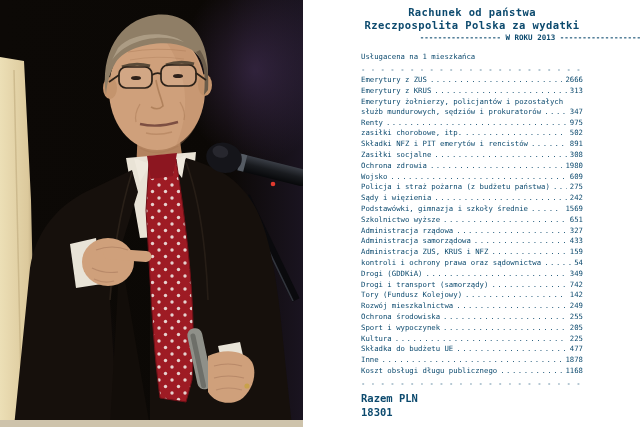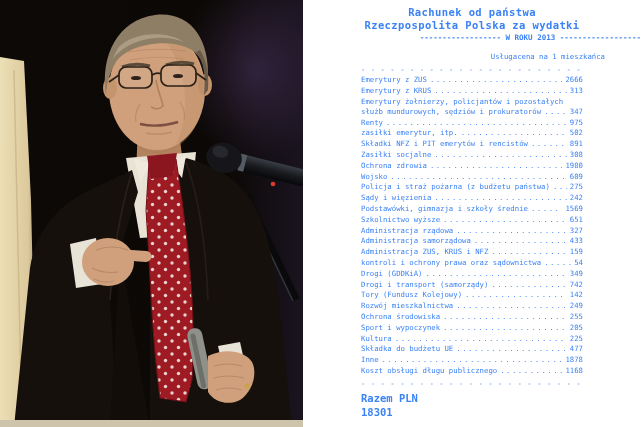--- a/index.html
+++ b/index.html
@@ -5,26 +5,26 @@
   html,body { margin:0; padding:0; background:#ffffff; }
   .stage {
     position:relative; width:641px; height:427px; display:flex;
     overflow:hidden; background:#ffffff;
     font-family:"DejaVu Sans Mono", monospace;
   }
   .photo { flex:0 0 303px; width:303px; height:427px; overflow:hidden; }
   .photo svg { display:block; }
 
   .receipt {
-    flex:1; height:427px; background:#ffffff; color:#3b82f6;
+    flex:1; height:427px; background:#ffffff; color:#0c4a6e;
     box-sizing:border-box; padding-top:6px; overflow:hidden;
   }
   .r-title { text-align:center; font-weight:bold; font-size:10.5px; line-height:13px; letter-spacing:.4px; }
   .r-year  { text-align:right; font-weight:bold; font-size:7.5px; line-height:11px; white-space:nowrap; overflow:hidden; }
-  .r-cols  { display:flex; justify-content:flex-end; font-size:7.3px; line-height:10px; margin:9px 36px 0 58px; }
+  .r-cols  { display:flex; justify-content:flex-start; font-size:7.3px; line-height:10px; margin:9px 36px 0 58px; }
   .r-sep   { font-size:7.3px; line-height:9px; margin:3px 58px 1px 58px; white-space:nowrap; overflow:hidden; letter-spacing:.5px; }
   .r-items { margin:0 58px; }
   .r-item  { font-size:7.3px; line-height:10.3px; margin-bottom:.5px; }
   .r-line  { display:flex; align-items:flex-end; }
   .r-label { white-space:nowrap; }
   .r-dots  { flex:1; overflow:hidden; white-space:nowrap; letter-spacing:1.5px; margin:0 3px; opacity:.95; }
   .r-val   { white-space:nowrap; }
   .r-total { display:flex; justify-content:space-between; font-weight:bold; font-size:10.5px; line-height:14px; margin:3px 58px 0 58px;flex-direction:column; }
 </style>
 </head>
@@ -212,21 +212,21 @@
         </div>
         <div class="r-item">
           <div class="r-line">
             <span class="r-label">Renty</span>
             <span class="r-dots">................................................................................................................................................................</span>
             <span class="r-val">975</span>
           </div>
         </div>
         <div class="r-item">
           <div class="r-line">
-            <span class="r-label">zasiłki emerytur, itp.</span>
+            <span class="r-label">zasiłki chorobowe, itp.</span>
             <span class="r-dots">................................................................................................................................................................</span>
             <span class="r-val">502</span>
           </div>
         </div>
         <div class="r-item">
           <div class="r-line">
             <span class="r-label">Składki NFZ i PIT emerytów i rencistów</span>
             <span class="r-dots">................................................................................................................................................................</span>
             <span class="r-val">891</span>
           </div>

